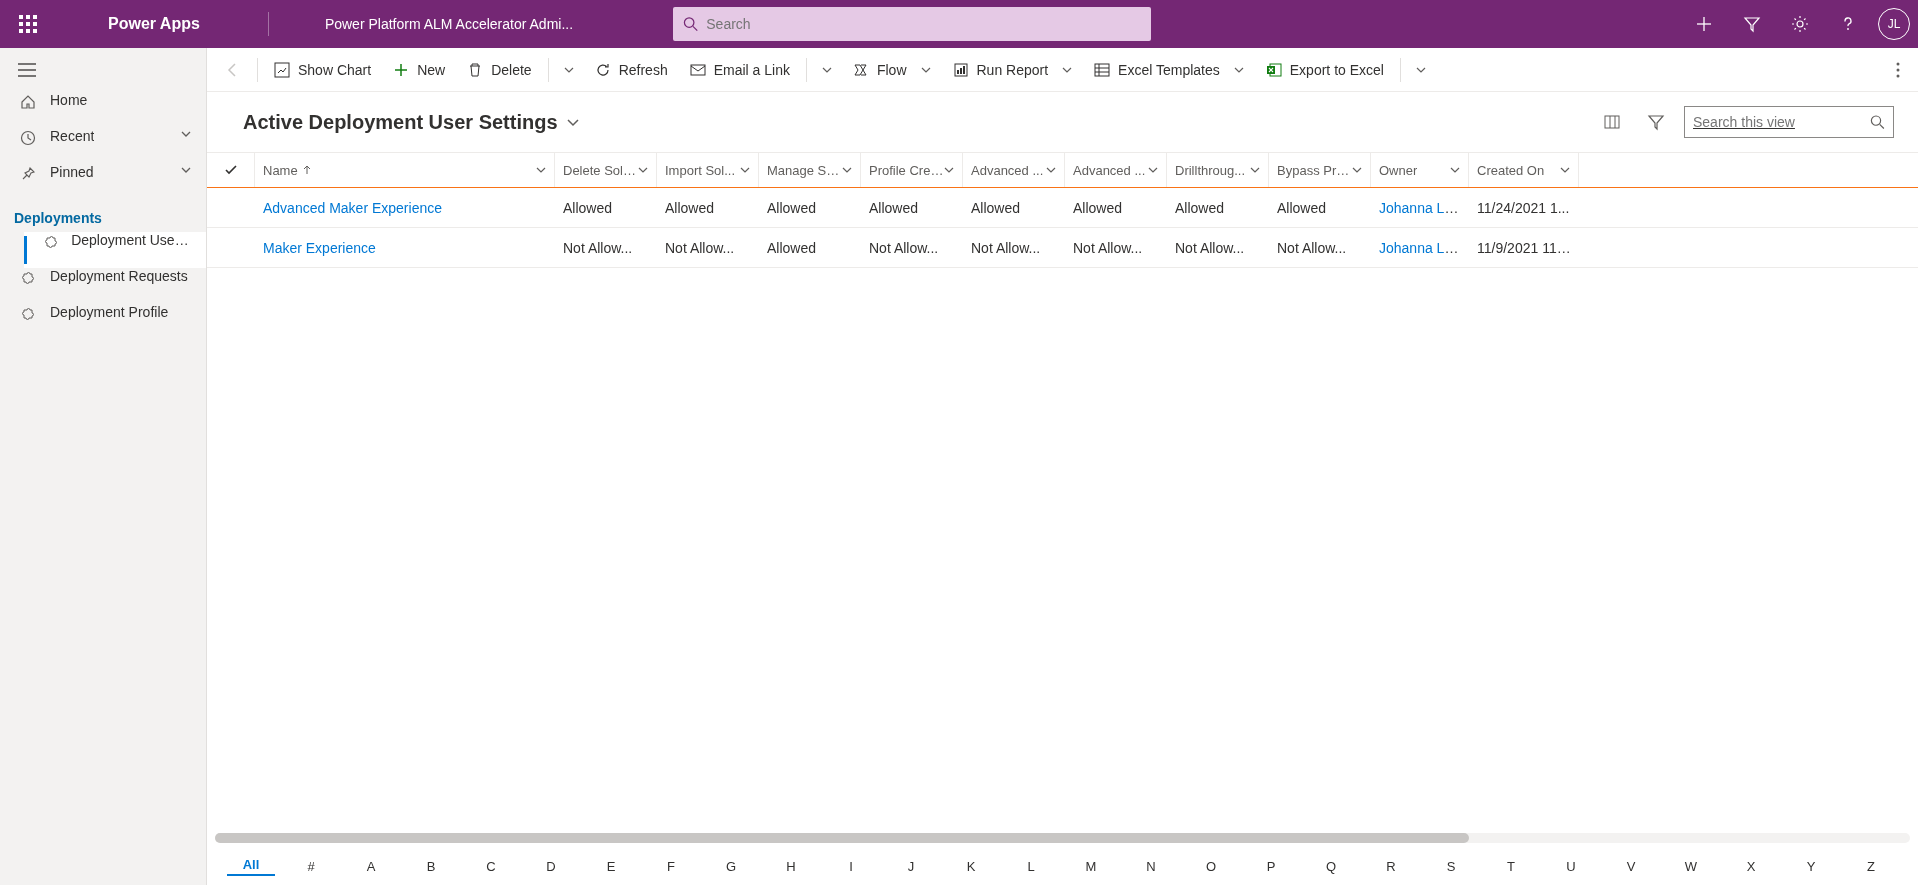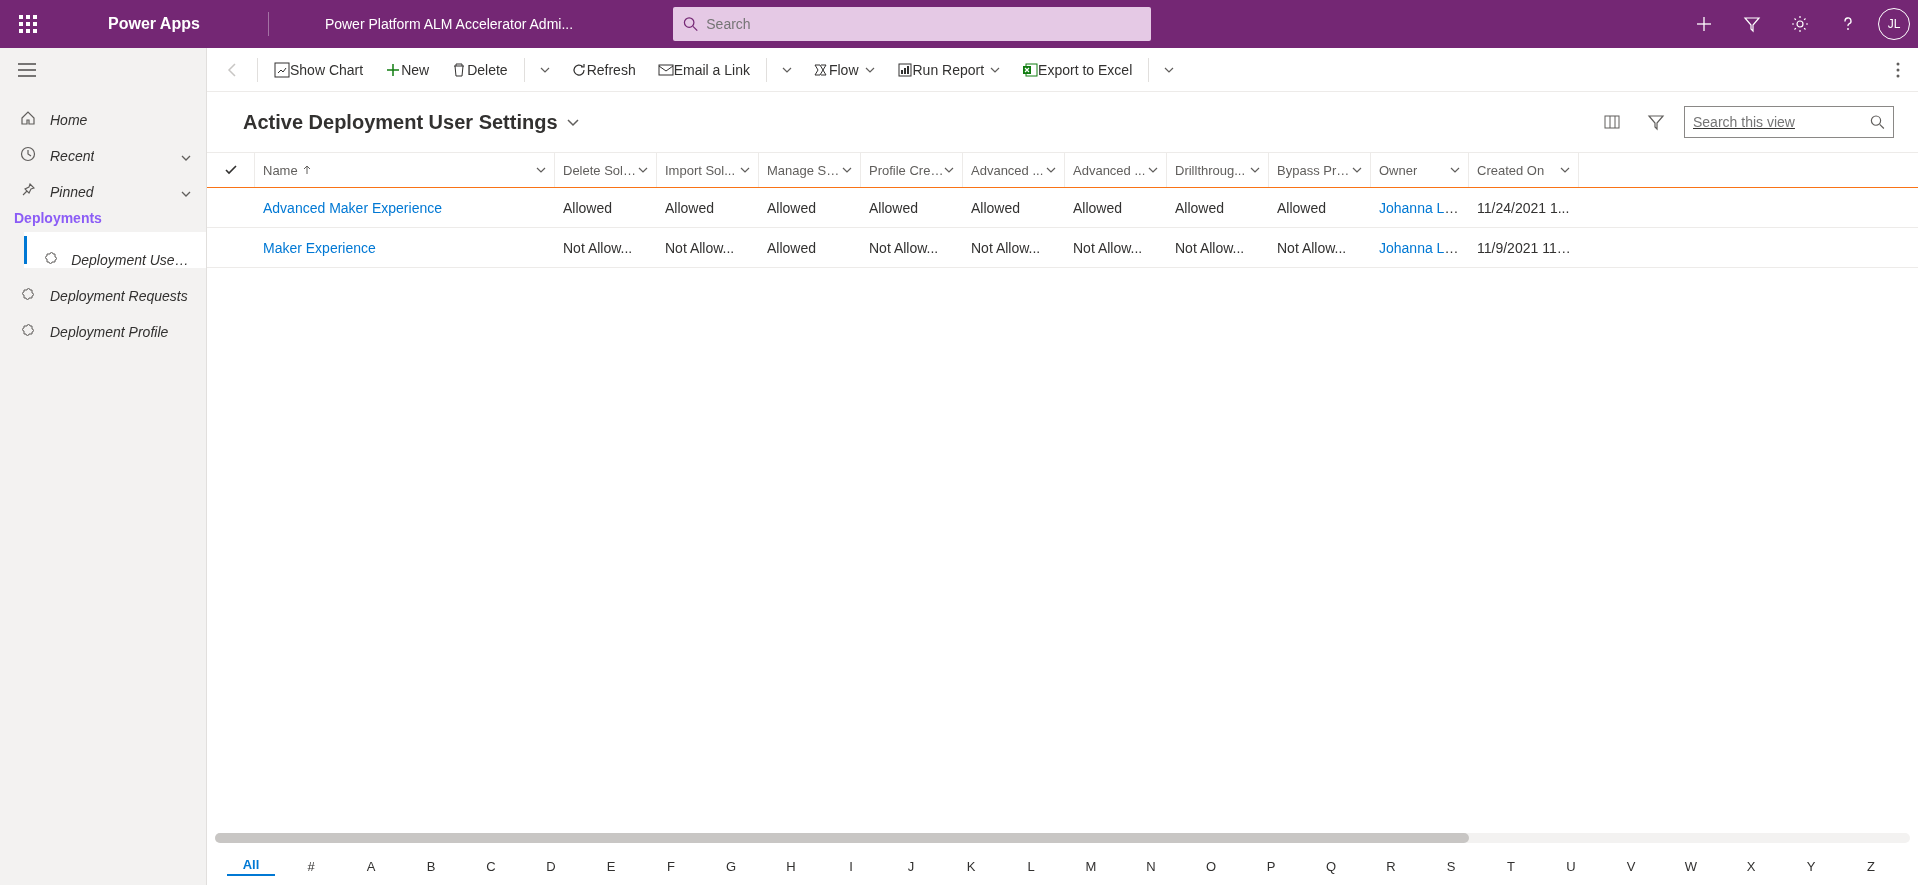--- a/index.html
+++ b/index.html
@@ -16,32 +16,32 @@
 .topbar .search svg { width: 16px; height: 16px; }
 .topbar .search input { border: none; background: transparent; outline: none; margin-left: 8px; font-size: 14px; color: #be185d; width: 100%; }
 .topbar .right-icons { display: flex; align-items: center; gap: 4px; margin-left: auto; }
 .topbar .icon-btn { width: 44px; height: 48px; display: flex; align-items: center; justify-content: center; cursor: pointer; }
 .topbar .avatar { width: 32px; height: 32px; border: 1px solid #fff; border-radius: 50%; display: flex; align-items: center; justify-content: center; font-size: 12px; margin-left: 4px; }
 
 
 .body { display: flex; height: calc(885px - 48px); }
 .sidebar { width: 207px; background: #f3f2f1; border-right: 1px solid #e1dfdd; display: flex; flex-direction: column; }
 .sidebar .hamburger { height: 44px; display: flex; align-items: center; padding-left: 18px; cursor: pointer; }
-.sidebar .nav-item { height: 36px; display: flex; align-items: flex-end; padding: 0 14px 0 18px; font-size: 14px; color: #323130; cursor: pointer; position: relative; font-style: italic; }
+.sidebar .nav-item { height: 36px; display: flex; align-items: flex-start; padding: 0 14px 0 18px; font-size: 14px; color: #323130; cursor: pointer; position: relative; }
 .sidebar .nav-item .icon { width: 20px; height: 20px; margin-right: 12px; display: flex; align-items: center; justify-content: center; }
 .sidebar .nav-item .chev { margin-left: auto; color: #605e5c; }
-.sidebar .section-label { padding: 10px 14px 6px 14px; font-size: 14px; font-weight: 600; color: #8b5cf6; }
+.sidebar .section-label { padding: 10px 14px 6px 14px; font-size: 14px; font-weight: 600; color: #0369a1; }
 .sidebar .nav-item.selected { background: #fff; margin-left: 24px; }
 .sidebar .nav-item.selected::before { content: ""; position: absolute; left: 0; top: 4px; bottom: 4px; width: 3px; background: #0078d4; }
 .sidebar .nav-item .label { overflow: hidden; text-overflow: ellipsis; white-space: nowrap; }
 
 
 .content { flex: 1; display: flex; flex-direction: column; overflow: hidden; }
 .cmdbar { height: 44px; border-bottom: 1px solid #edebe9; display: flex; align-items: center; padding: 0 8px; gap: 2px; }
-.cmdbar .cbtn { height: 44px; display: flex; align-items: center; padding: 0 10px; font-size: 14px; cursor: pointer; color: #323130; }
+.cmdbar .cbtn { height: 44px; display: flex; align-items: center; padding: 0 10px; font-size: 14px; cursor: pointer; gap: 8px; color: #323130; }
 .cmdbar .sep { width: 1px; height: 24px; background: #e1dfdd; margin: 0 4px; }
 .cmdbar .chev-sm { width: 28px; justify-content: center; padding: 0; }
 .cmdbar .back { color: #a19f9d; }
 .cmdbar .overflow { margin-left: auto; }
 
 .viewheader { display: flex; align-items: center; padding: 14px 24px 14px 36px; }
 .viewheader h1 { font-size: 20px; font-weight: 600; }
 .viewheader .chev-title { margin-left: 8px; color: #605e5c; cursor: pointer; }
 .viewheader .right { margin-left: auto; display: flex; align-items: center; gap: 12px; text-decoration: underline; }
 .viewheader .icon-btn2 { width: 32px; height: 32px; display: flex; align-items: center; justify-content: center; cursor: pointer; color: #605e5c; }
@@ -278,20 +278,32 @@
             <rect x="7" y="6" width="2" height="6" fill="#323130"></rect>
             <rect x="10" y="4" width="2" height="8" fill="#323130"></rect>
           </svg>
         <span>Run Report</span>
         <svg width="10" height="10" viewBox="0 0 10 10" style="margin-left:6px">
             <path d="M1 3l4 4 4-4" fill="none" stroke="#605e5c" stroke-width="1.2"></path>
           </svg>
       </div>
       <div class="cbtn">
         <svg width="16" height="16" viewBox="0 0 16 16">
+            <rect x="1" y="2" width="14" height="12" fill="none" stroke="#323130"></rect>
+            <line x1="1" y1="6" x2="15" y2="6" stroke="#323130"></line>
+            <line x1="1" y1="10" x2="15" y2="10" stroke="#323130"></line>
+            <line x1="5" y1="2" x2="5" y2="14" stroke="#323130"></line>
+          </svg>
+        <span>Excel Templates</span>
+        <svg width="10" height="10" viewBox="0 0 10 10" style="margin-left:6px">
+            <path d="M1 3l4 4 4-4" fill="none" stroke="#605e5c" stroke-width="1.2"></path>
+          </svg>
+      </div>
+      <div class="cbtn">
+        <svg width="16" height="16" viewBox="0 0 16 16">
             <rect x="4" y="2" width="11" height="12" fill="none" stroke="#107c10"></rect>
             <rect x="1" y="4" width="8" height="8" fill="#107c10"></rect>
             <path d="M3 6l4 4M7 6l-4 4" stroke="#fff" stroke-width="1.2"></path>
           </svg>
         <span>Export to Excel</span>
       </div>
       <div class="sep"></div>
       <div class="cbtn chev-sm">
         <svg width="10" height="10" viewBox="0 0 10 10">
             <path d="M1 3l4 4 4-4" fill="none" stroke="#605e5c" stroke-width="1.2"></path>

